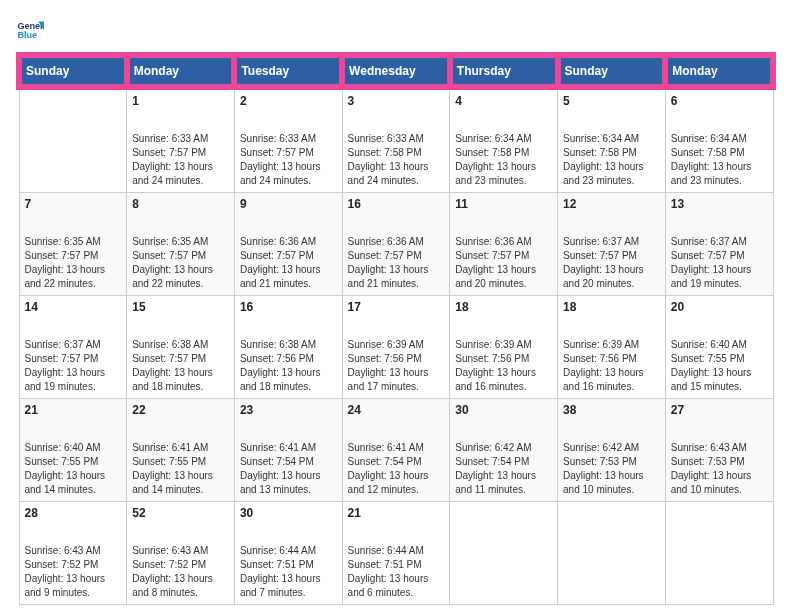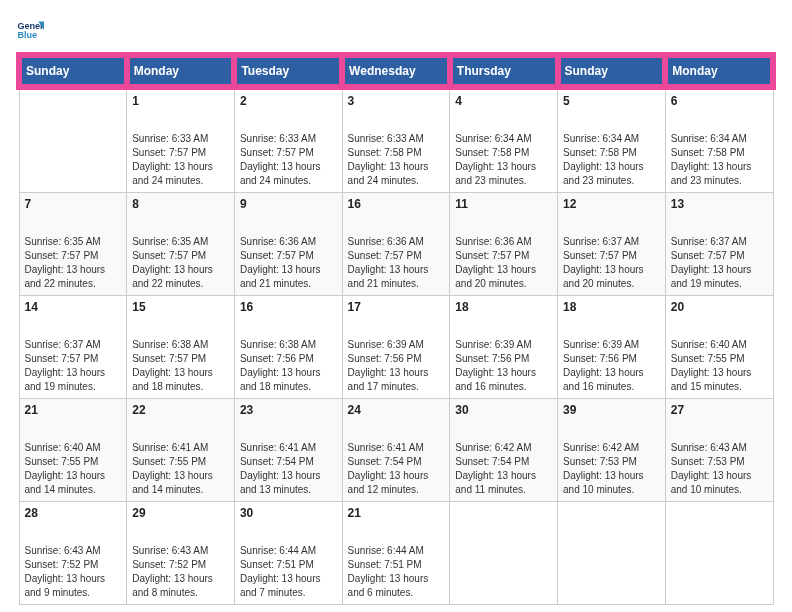--- a/index.html
+++ b/index.html
@@ -289,21 +289,21 @@
 and 12 minutes.</div>
         </td>
         <td>
           <div class="day-number">30</div>
           <div class="day-info" style="white-space: pre-line;">Sunrise: 6:42 AM
 Sunset: 7:54 PM
 Daylight: 13 hours
 and 11 minutes.</div>
         </td>
         <td>
-          <div class="day-number">39</div>
+          <div class="day-number">38</div>
           <div class="day-info" style="white-space: pre-line;">Sunrise: 6:42 AM
 Sunset: 7:53 PM
 Daylight: 13 hours
 and 10 minutes.</div>
         </td>
         <td>
           <div class="day-number">27</div>
           <div class="day-info" style="white-space: pre-line;">Sunrise: 6:43 AM
 Sunset: 7:53 PM
 Daylight: 13 hours
@@ -312,21 +312,21 @@
       </tr>
       <tr>
         <td>
           <div class="day-number">28</div>
           <div class="day-info" style="white-space: pre-line;">Sunrise: 6:43 AM
 Sunset: 7:52 PM
 Daylight: 13 hours
 and 9 minutes.</div>
         </td>
         <td>
-          <div class="day-number">29</div>
+          <div class="day-number">52</div>
           <div class="day-info" style="white-space: pre-line;">Sunrise: 6:43 AM
 Sunset: 7:52 PM
 Daylight: 13 hours
 and 8 minutes.</div>
         </td>
         <td>
           <div class="day-number">30</div>
           <div class="day-info" style="white-space: pre-line;">Sunrise: 6:44 AM
 Sunset: 7:51 PM
 Daylight: 13 hours

